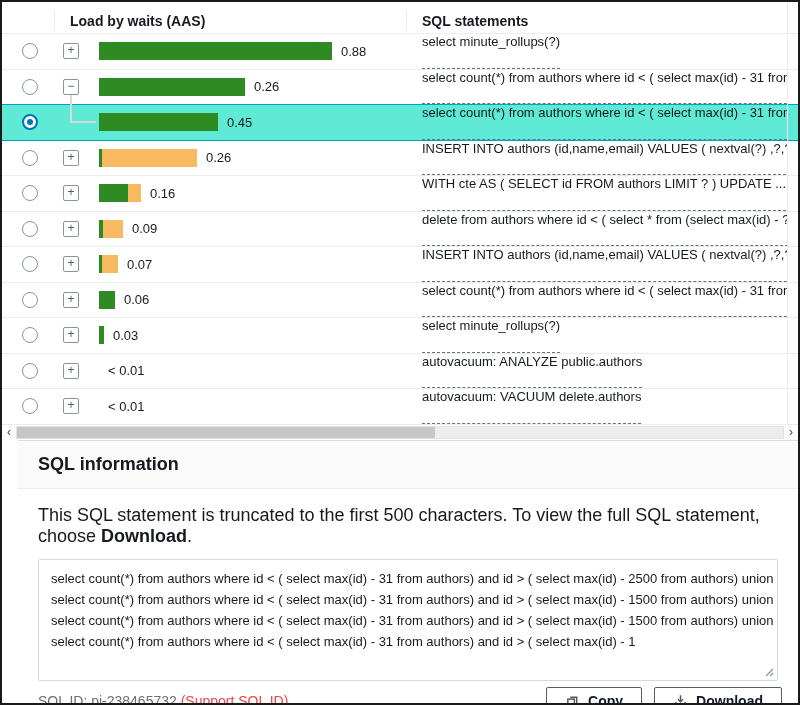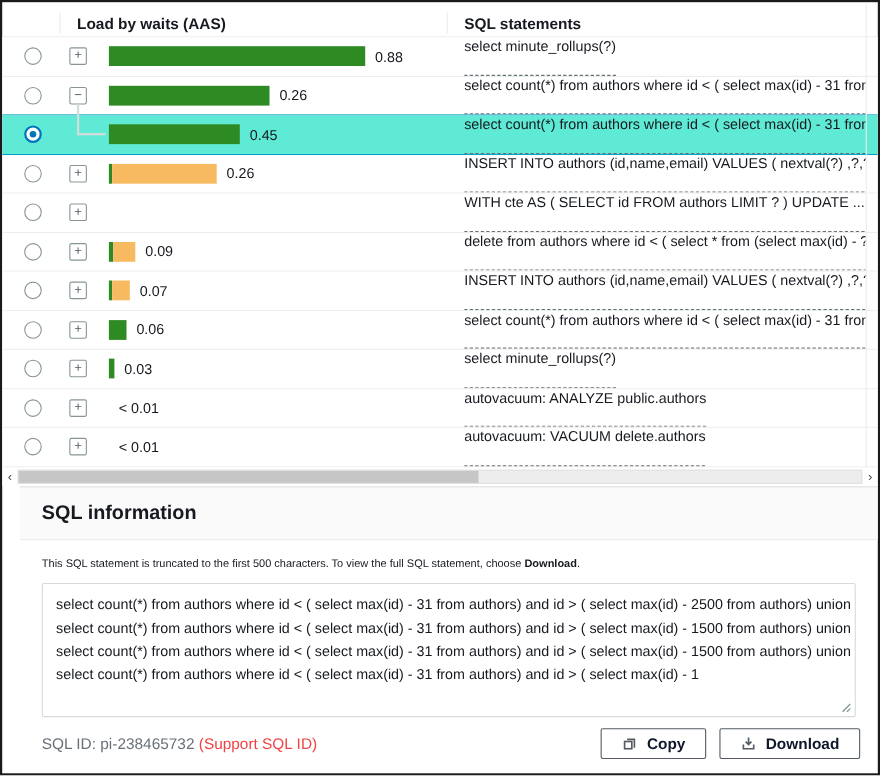--- a/index.html
+++ b/index.html
@@ -65,21 +65,21 @@
   .hscroll { height:17px; display:flex; align-items:center; background:#fff; position:relative; }
   .sb-arrow { width:14px; text-align:center; font-size:12px; color:#444; line-height:15px; cursor:pointer; user-select:none; }
   .sb-track { flex:1; height:13px; background:#ededed; border:1px solid #e2e2e2; position:relative; }
   .sb-thumb { position:absolute; left:0; top:0; bottom:0; width:418px; background:#c6c6c6; }
 
   
   .panel { flex:1; display:flex; flex-direction:column;margin-left:16px; }
   .panel-head { background:#fafafa; border-top:1px solid #d9dde0; border-bottom:1px solid #eaeded;
                 padding:13px 20px; }
   .panel-title { font-size:18px; font-weight:bold; color:#16191f; }
-  .panel-desc { margin:16px 20px 12px; font-size:10px; color:#16191f; }
+  .panel-desc { margin:16px 20px 12px; font-size:18px; color:#16191f; }
   .panel-desc b { font-weight:bold; }
 
   .sql-box { margin:0 20px; border:1px solid #d5dbdb; border-radius:2px;
              padding:8px 12px; font-size:13px; line-height:21px; color:#16191f;
              height:122px; position:relative; overflow:hidden; background:#fff; }
   .sql-line { white-space:nowrap; }
   .resize-handle { position:absolute; right:3px; bottom:3px; }
 
   .panel-foot { flex:1; display:flex; justify-content:space-between; align-items:center;
                 padding:6px 16px 8px 20px; }
@@ -155,20 +155,27 @@
             </span>
         <span class="load-value">0.26</span>
       </div>
       <div class="sqlcell">
         <span class="sqltext">INSERT INTO authors (id,name,email) VALUES ( nextval(?) ,?,?)</span>
       </div>
     </div>
         <div class="row">
       <span class="radio"></span>
       <span class="expander">+</span>
+      <div class="barline">
+        <span class="bar">
+              <span class="seg" style="width: 29px; background: rgb(46, 139, 36);"></span>
+              <span class="seg" style="width: 13px; background: rgb(248, 186, 97);"></span>
+            </span>
+        <span class="load-value">0.16</span>
+      </div>
       <div class="sqlcell">
         <span class="sqltext">WITH cte AS ( SELECT id FROM authors LIMIT ? ) UPDATE ...</span>
       </div>
     </div>
         <div class="row">
       <span class="radio"></span>
       <span class="expander">+</span>
       <div class="barline">
         <span class="bar">
               <span class="seg" style="width: 4px; background: rgb(46, 139, 36);"></span>

